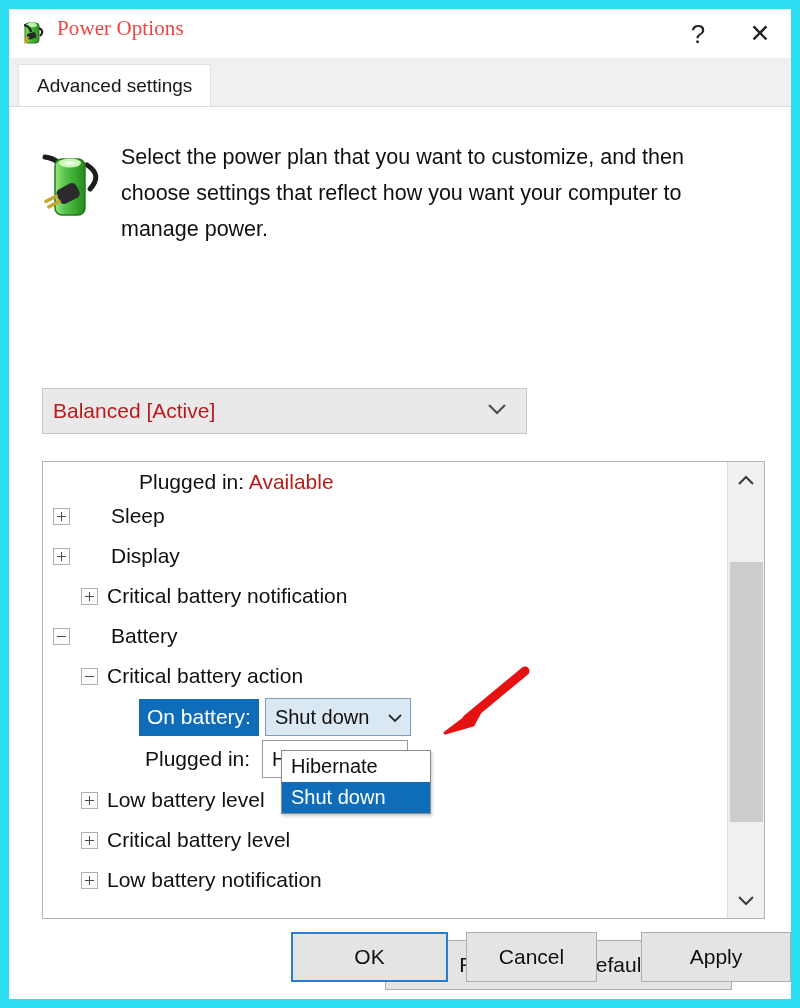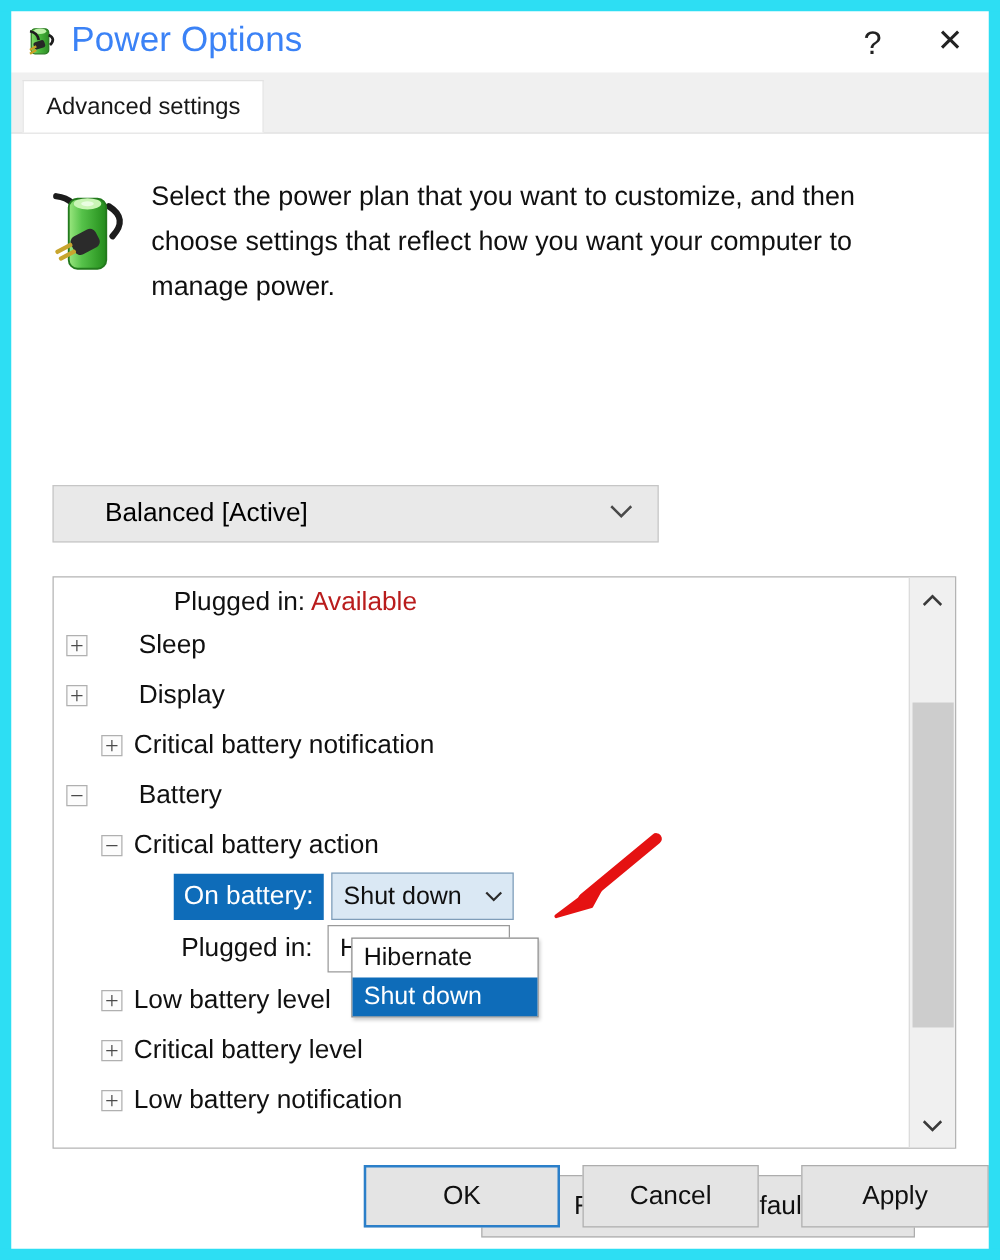--- a/index.html
+++ b/index.html
@@ -55,24 +55,25 @@
     position: absolute;
     left: 10px;
     top: 8px;
     width: 30px;
     height: 30px;
   }
   .title-text {
     position: absolute;
     left: 48px;
     top: 7px;
-    font-size: 28px;
-    color: #3b82f6;
+    font-size: 21px;
+    color: #ef4444;
     letter-spacing: .1px;
     white-space: nowrap;
+    font-family: Liberation Serif, serif;
   }
   .title-btns {
     position: absolute;
     right: 0px;
     top: 0;
     height: 49px;
     display: flex;
     align-items: center;
   }
   .title-btn {
@@ -151,23 +152,22 @@
     height: 46px;
     background: #e9e9e9;
     border: 1px solid #c6c6c6;
     box-sizing: border-box;
     display: flex;
     align-items: center;
     padding: 0 10px;
   }
   .plan-select .value {
     font-size: 21px;
-    color: #000000;
+    color: #b91c1c;
     flex: 1;
-    margin-left: 31px;
   }
   .plan-select .chev { margin-right: 8px; }
 
   
   .settings-box {
     position: absolute;
     left: 33px;
     top: 354px;
     width: 723px;
     height: 458px;
@@ -356,21 +356,21 @@
     background: #e4e4e4;
     border: 1px solid #adadad;
     box-sizing: border-box;
     display: flex;
     align-items: center;
     justify-content: center;
     font-size: 21px;
     color: #101010;
   }
   .btn.ok     { left: 282px; width: 157px; border: 2px solid #2b7fc9; }
-  .btn.cancel { left: 457px; width: 141px; align-items: center; }
+  .btn.cancel { left: 457px; width: 131px; align-items: center; }
   .btn.apply  { left: 632px; width: 150px; }
 
   
   .red-arrow {
     position: absolute;
     left: 420px;
     top: 556px;
     width: 110px;
     height: 80px;
     z-index: 30;

